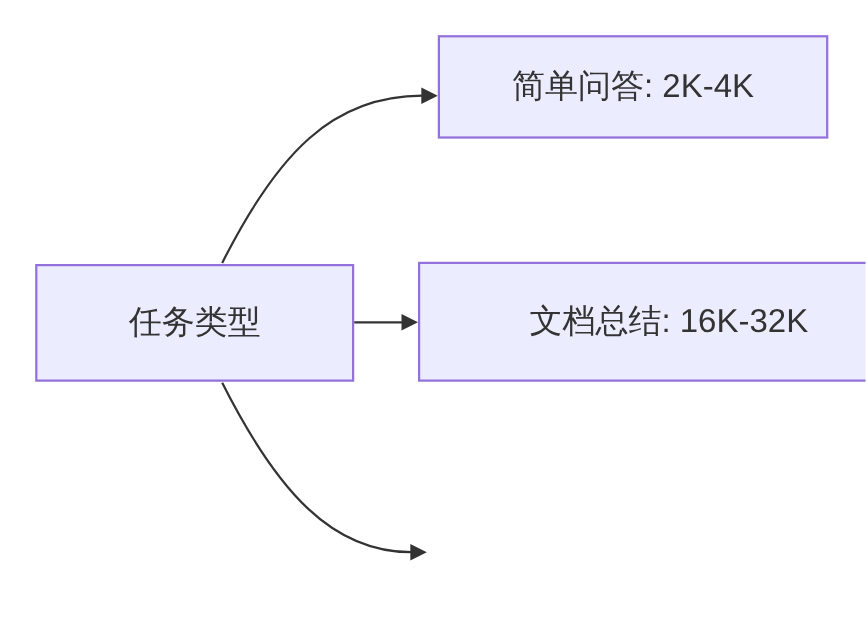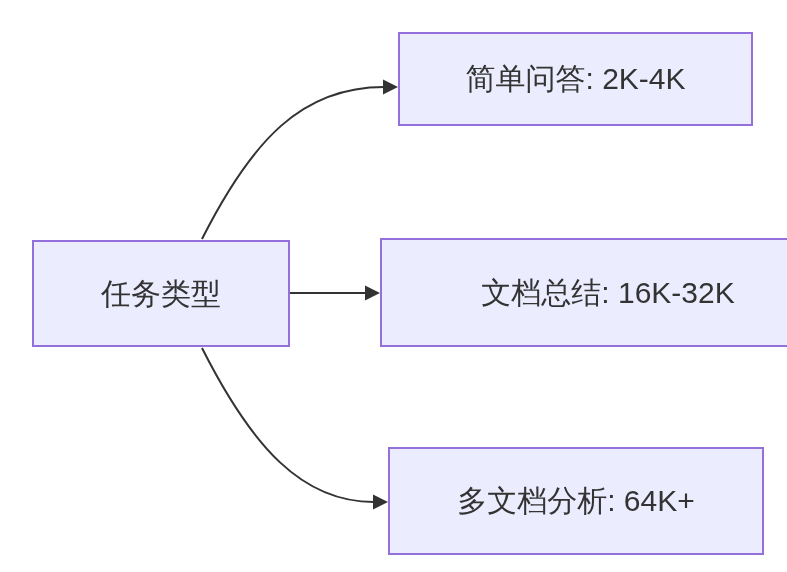--- a/index.html
+++ b/index.html
@@ -38,21 +38,21 @@
     border: 2px solid var(--node-border, #9370DB);
     color: var(--text, #333333);
     font-size: 30px;
     line-height: 1;
     display: flex;
     align-items: center;
     justify-content: center;
     text-align: center;
     white-space: nowrap;
   }
-  .node-root   { left: 32px;  top: 240px; width: 258px; height: 107px; }
+  .node-root   { left: 32px;  top: 240px; width: 290px; height: 107px; }
   .node-top    { left: 398px; top: 32px;  width: 355px; height: 94px; }
   .node-mid    { left: 380px; top: 238px; width: 456px; height: 109px; }
   .node-bottom { left: 388px; top: 447px; width: 376px; height: 108px; }
 </style>
 </head>
 <body>
 
 <div class="canvas">
 
   <svg class="edges" viewBox="0 0 787 572" xmlns="http://www.w3.org/2000/svg">
@@ -72,17 +72,14 @@
   </div>
 
   <div class="node node-top">
     <span>简单问答: 2K-4K</span>
   </div>
 
   <div class="node node-mid">
     <span>文档总结: 16K-32K</span>
   </div>
 
-  <div class="node node-bottom">
-    <span>多文档分析: 64K+</span>
-  </div>
 
 </div>
 
 </body></html>

